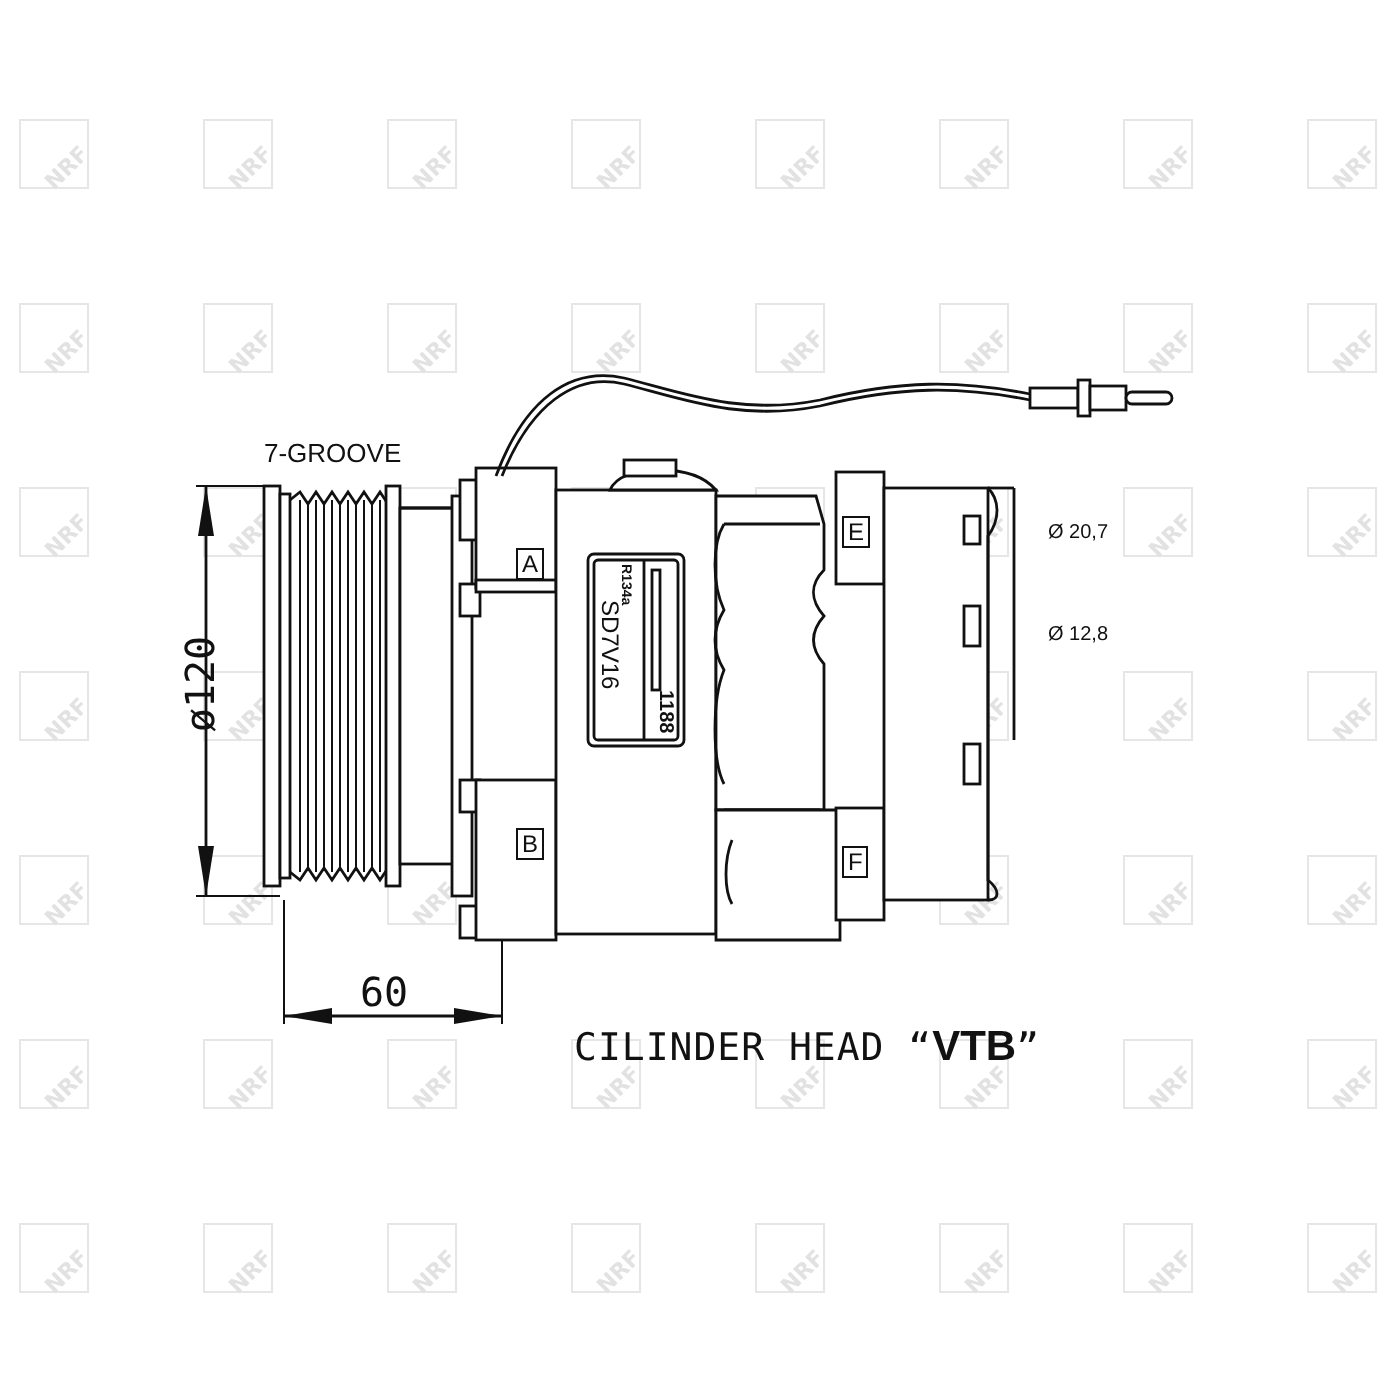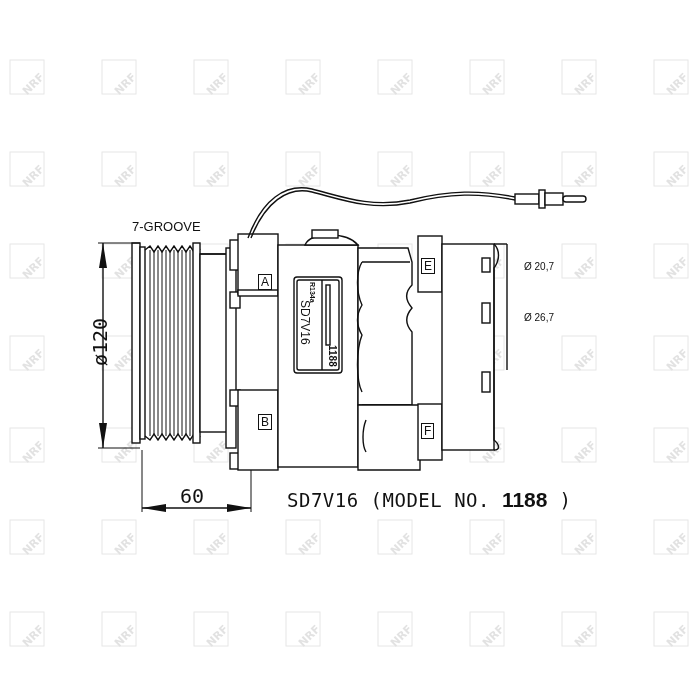--- a/index.html
+++ b/index.html
@@ -236,24 +236,22 @@
   <div class="dimtxt" style="left:132px;top:219px;font-family:Liberation Sans, sans-serif;font-size:13px;">7-GROOVE</div>
   <div class="dimtxt" style="left:76px;top:330px;transform:rotate(-90deg);font-family:'DejaVu Sans Mono',monospace;font-size:20px;">ø120</div>
   <div class="dimtxt" style="left:180px;top:484px;font-family:'DejaVu Sans Mono',monospace;font-size:20px;">60</div>
 
   <div class="dimtxt" style="left:258px;top:274px;border:1.4px solid #111;padding:0 2px;font-size:12px;line-height:14px;background:#fff;">A</div>
   <div class="dimtxt" style="left:258px;top:414px;border:1.4px solid #111;padding:0 2px;font-size:12px;line-height:14px;background:#fff;">B</div>
   <div class="dimtxt" style="left:421px;top:258px;border:1.4px solid #111;padding:0 2px;font-size:12px;line-height:14px;background:#fff;">E</div>
   <div class="dimtxt" style="left:421px;top:423px;border:1.4px solid #111;padding:0 2px;font-size:12px;line-height:14px;background:#fff;">F</div>
 
   <div class="dimtxt" style="left:524px;top:261px;">Ø 20,7</div>
-  <div class="dimtxt" style="left:524px;top:312px;">Ø 26,7</div>
+  <div class="dimtxt" style="left:524px;top:312px;">Ø 12,8</div>
 
   <div class="dimtxt" style="left:312px;top:300px;transform:rotate(90deg);transform-origin:left top;font-size:12px;">SD7V16</div>
   <div class="dimtxt" style="left:338px;top:345px;transform:rotate(90deg);transform-origin:left top;font-size:10px;font-weight:bold;">1188</div>
   <div class="dimtxt" style="left:316px;top:282px;transform:rotate(90deg);transform-origin:left top;font-size:7px;font-weight:bold;">R134a</div>
 
-  <div class="caption" style="top:488px;">
-    <span>SD7V16 (MODEL NO.</span>
-    <b>1188</b>
-    <span>)</span>
+  <div class="caption" style="top:512px;">
+    <span>CILINDER HEAD “</span><b>VTB</b><span>”</span>
   </div>
 </div>
 
 </body></html>

